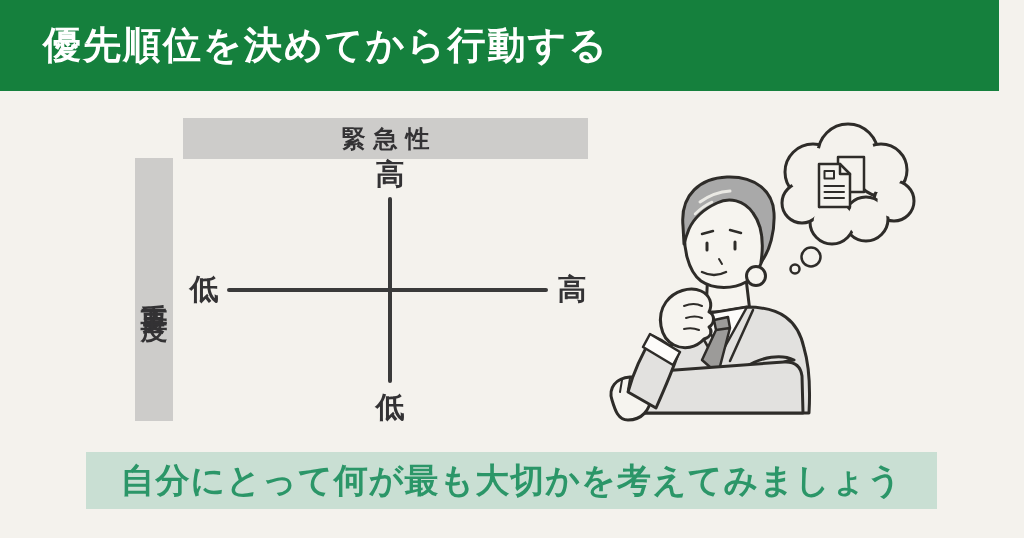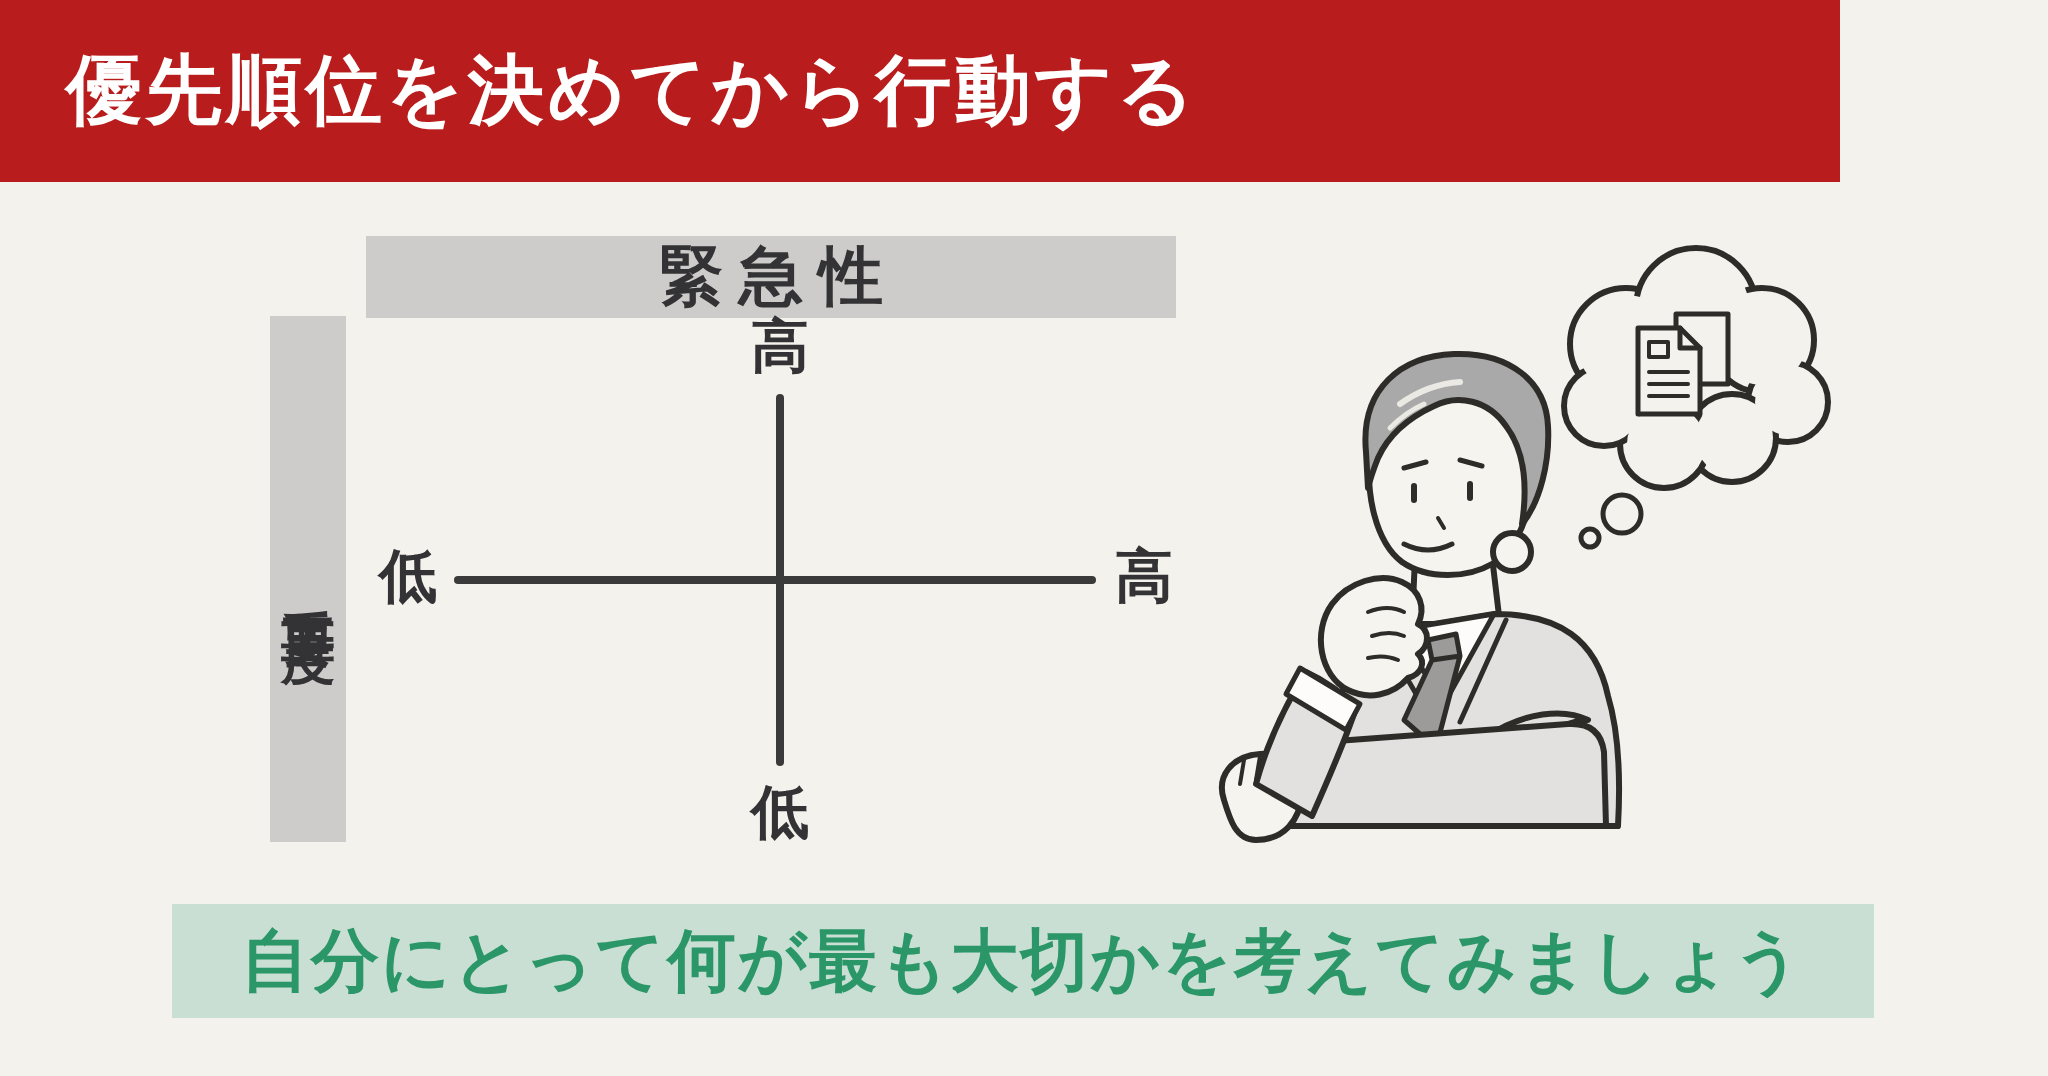--- a/index.html
+++ b/index.html
@@ -3,34 +3,34 @@
 <meta charset="utf-8">
 <style>
   html,body{margin:0;padding:0;}
   body{
     width:1024px;height:538px;position:relative;overflow:hidden;
     background:#f4f2ed;
     font-family:"Liberation Sans","DejaVu Sans",sans-serif;
   }
   
   .header{
-    position:absolute;left:0;top:0;width:920px;height:91px;
-    background:#b91c1c;display:flex;align-items:center;
-    box-sizing:border-box;padding-left:33px;
+    position:absolute;left:0;top:0;width:999px;height:91px;
+    background:#15803d;display:flex;align-items:center;
+    box-sizing:border-box;padding-left:43px;
   }
   .header-title{
     color:#ffffff;font-size:38px;font-weight:bold;letter-spacing:2px;
   }
   
   .axis-bar{position:absolute;background:#cdccca;}
   .bar-top{left:183px;top:118px;width:405px;height:41px;
     display:flex;align-items:center;justify-content:center;}
   .bar-left{left:135px;top:158px;width:38px;height:263px;
     display:flex;align-items:center;justify-content:center;}
-  .bar-top .bar-label{font-size:32px;font-weight:bold;color:#333234;letter-spacing:8px;text-indent:8px;}
+  .bar-top .bar-label{font-size:24px;font-weight:bold;color:#333234;letter-spacing:8px;text-indent:8px;}
   .bar-left .bar-label{
     writing-mode:vertical-rl;text-orientation:upright;
     font-size:27px;font-weight:bold;color:#333234;letter-spacing:5px;
   }
   .cross-line{position:absolute;background:#3a3a3a;border-radius:2px;}
   .v-line{left:388px;top:197px;width:4px;height:186px;}
   .h-line{left:227px;top:288px;width:321px;height:4px;}
   .axis-end{
     position:absolute;width:44px;height:34px;line-height:34px;text-align:center;
     font-size:29px;font-weight:bold;color:#333234;

